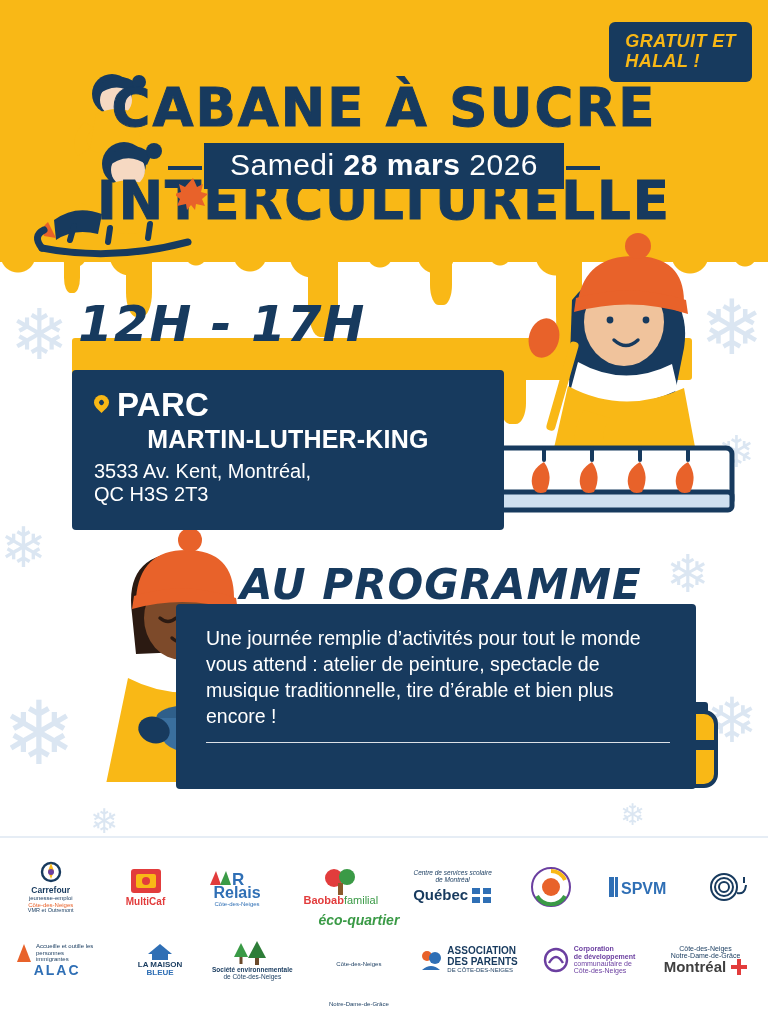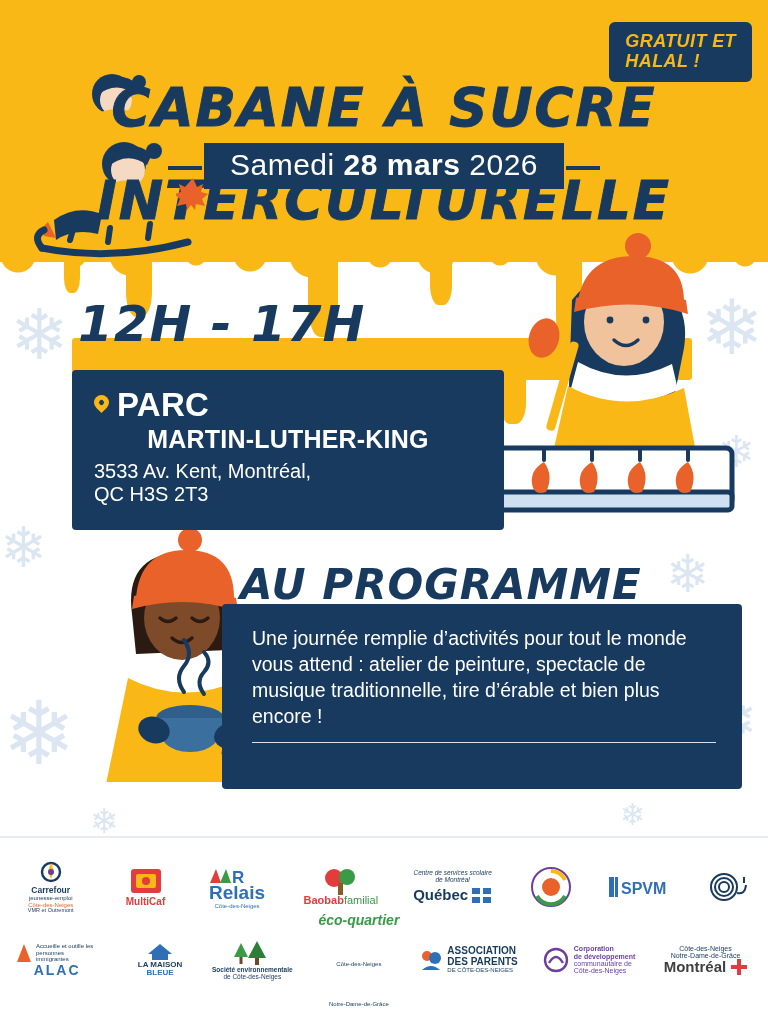--- a/index.html
+++ b/index.html
@@ -87,21 +87,20 @@
   .title-wrap {
     position: absolute;
     left: 0; top: 84px;
     width: 768px;
     text-align: center;
     z-index: 5;
   }
   .title-line {
     font-family: "DejaVu Sans", sans-serif;
     font-weight: bold;
-    font-style: italic;
     font-size: 53px;
     letter-spacing: 2px;
     color: #173a5e;
     line-height: .92;
     -webkit-text-stroke: 1px #173a5e;
   }
   .title-line.second { margin-top: 44px; }
 
   .date-bar {
     position: absolute;
@@ -206,21 +205,20 @@
   .program-card {
     position: absolute;
     left: 176px; top: 604px;
     width: 520px;
     height: 185px;
     background: #173a5e;
     border-radius: 4px;
     color: #ffffff;
     padding: 22px 26px 24px 30px;
     z-index: 4;
-    margin-left: 46px;
   }
   .program-text {
     font-size: 19.5px;
     line-height: 1.33;
   }
   .program-rule {
     height: 1px;
     background: #ffffff;
     opacity: .85;
     margin: 12px 0 10px 0;
@@ -464,21 +462,21 @@
         </svg>
         <div class="lname" style="font-size:10px;color:#e23c3c;">MultiCaf</div>
       </div>
 
       <div class="logo" style="width:78px;">
         <svg width="62" height="22" viewBox="0 0 62 22">
           <path d="M4 18 l6 -14 5 14z" fill="#e23c3c"></path>
           <path d="M14 18 l6 -14 5 14z" fill="#3a9a46"></path>
           <text x="26" y="18" font-family="Liberation Sans" font-size="17" font-weight="bold" fill="#2f6fb5">R</text>
         </svg>
-        <div class="lname" style="font-size:19px;color:#2f6fb5;margin-top:-4px;">Relais</div>
+        <div class="lname" style="font-size:16px;color:#2f6fb5;margin-top:-4px;">Relais</div>
         <div style="font-size:6px;color:#2f6fb5;">Côte-des-Neiges</div>
       </div>
 
       <div class="logo" style="width:84px;">
         <svg width="40" height="30" viewBox="0 0 40 30">
           <circle cx="13" cy="11" r="9" fill="#e23c3c"></circle>
           <circle cx="26" cy="10" r="8" fill="#3a9a46"></circle>
           <rect x="17" y="16" width="5" height="12" fill="#8a5a2b"></rect>
         </svg>
         <div style="font-size:11px;margin-top:-2px;">

